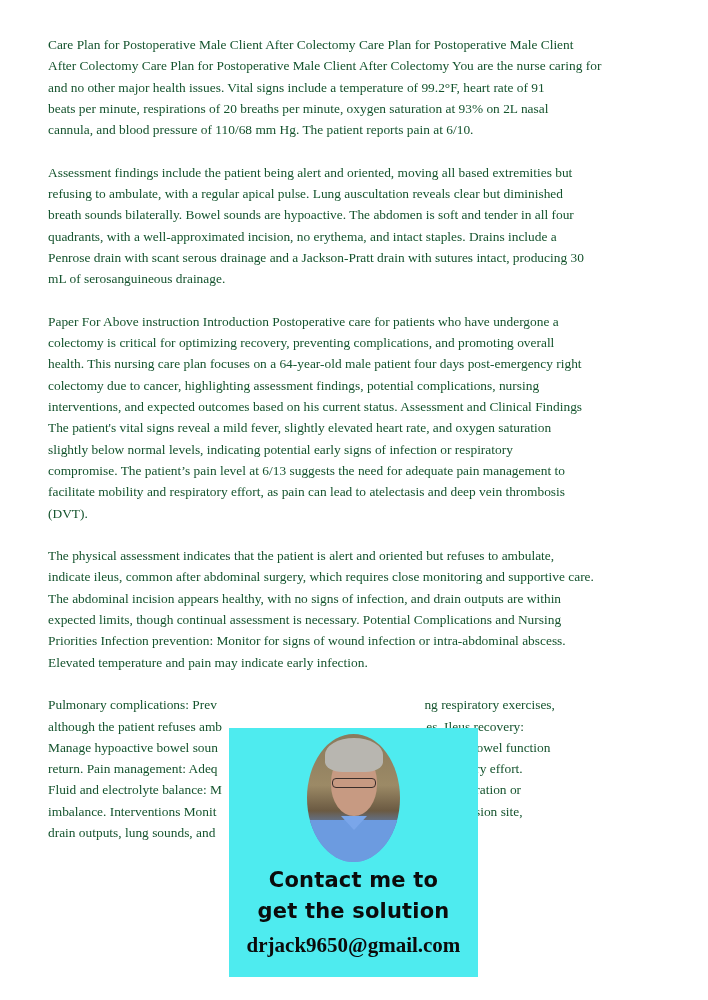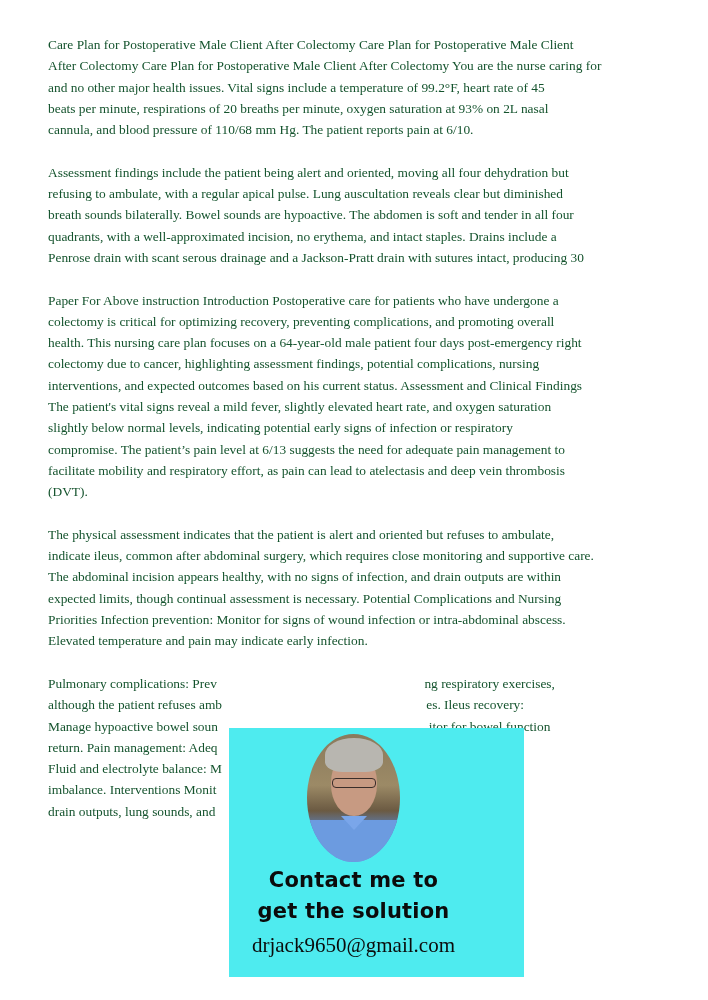--- a/index.html
+++ b/index.html
@@ -27,21 +27,21 @@
       margin: 0 0 21.3px 0;
     }
     .line {
       display: block;
       white-space: nowrap;
     }
     .overlay-card {
       position: absolute;
       left: 229px;
       top: 728px;
-      width: 295px;
+      width: 249px;
       height: 249px;
       background: #4eebef;
     }
     .photo {
       position: absolute;
       left: 78px;
       top: 6px;
       width: 93px;
       height: 128px;
       border-radius: 50%;
@@ -91,42 +91,43 @@
     }
     .cta-line.l1 { top: 140px; }
     .cta-line.l2 { top: 171px; }
     .cta-email {
       position: absolute;
       left: 0;
       width: 249px;
       top: 205px;
       text-align: center;
       font-family: "Liberation Serif", "DejaVu Serif", serif;
-      font-weight: normal;
+      font-weight: bold;
       font-size: 21px;
       color: #0b0b0b;
     }
   </style>
 </head>
 <body>
 
 <div class="page">
   <div class="para">
     <span class="line">Care Plan for Postoperative Male Client After Colectomy Care Plan for Postoperative Male Client</span>
     <span class="line">After Colectomy Care Plan for Postoperative Male Client After Colectomy You are the nurse caring for</span>
-    <span class="line">and no other major health issues. Vital signs include a temperature of 99.2°F, heart rate of 45</span>
+    <span class="line">and no other major health issues. Vital signs include a temperature of 99.2°F, heart rate of 91</span>
     <span class="line">beats per minute, respirations of 20 breaths per minute, oxygen saturation at 93% on 2L nasal</span>
     <span class="line">cannula, and blood pressure of 110/68 mm Hg. The patient reports pain at 6/10.</span>
   </div>
   <div class="para">
-    <span class="line">Assessment findings include the patient being alert and oriented, moving all four dehydration but</span>
+    <span class="line">Assessment findings include the patient being alert and oriented, moving all based extremities but</span>
     <span class="line">refusing to ambulate, with a regular apical pulse. Lung auscultation reveals clear but diminished</span>
     <span class="line">breath sounds bilaterally. Bowel sounds are hypoactive. The abdomen is soft and tender in all four</span>
     <span class="line">quadrants, with a well-approximated incision, no erythema, and intact staples. Drains include a</span>
     <span class="line">Penrose drain with scant serous drainage and a Jackson-Pratt drain with sutures intact, producing 30</span>
+    <span class="line">mL of serosanguineous drainage.</span>
   </div>
   <div class="para">
     <span class="line">Paper For Above instruction Introduction Postoperative care for patients who have undergone a</span>
     <span class="line">colectomy is critical for optimizing recovery, preventing complications, and promoting overall</span>
     <span class="line">health. This nursing care plan focuses on a 64-year-old male patient four days post-emergency right</span>
     <span class="line">colectomy due to cancer, highlighting assessment findings, potential complications, nursing</span>
     <span class="line">interventions, and expected outcomes based on his current status. Assessment and Clinical Findings</span>
     <span class="line">The patient's vital signs reveal a mild fever, slightly elevated heart rate, and oxygen saturation</span>
     <span class="line">slightly below normal levels, indicating potential early signs of infection or respiratory</span>
     <span class="line">compromise. The patient’s pain level at 6/13 suggests the need for adequate pain management to</span>

